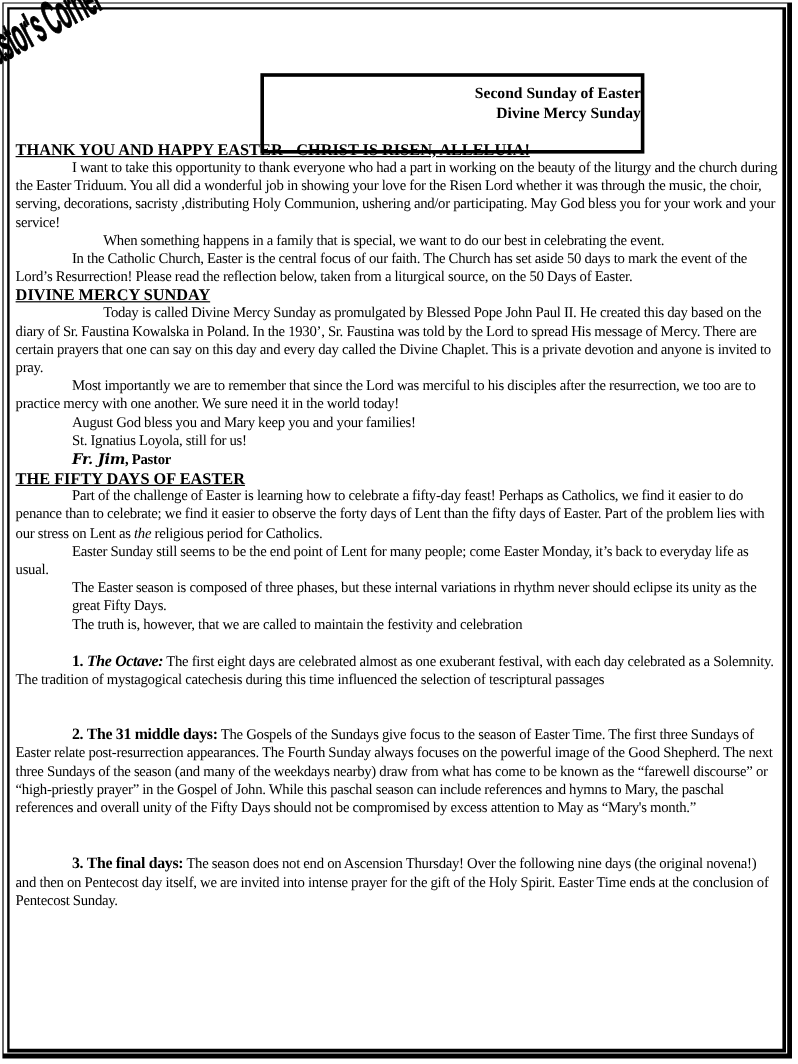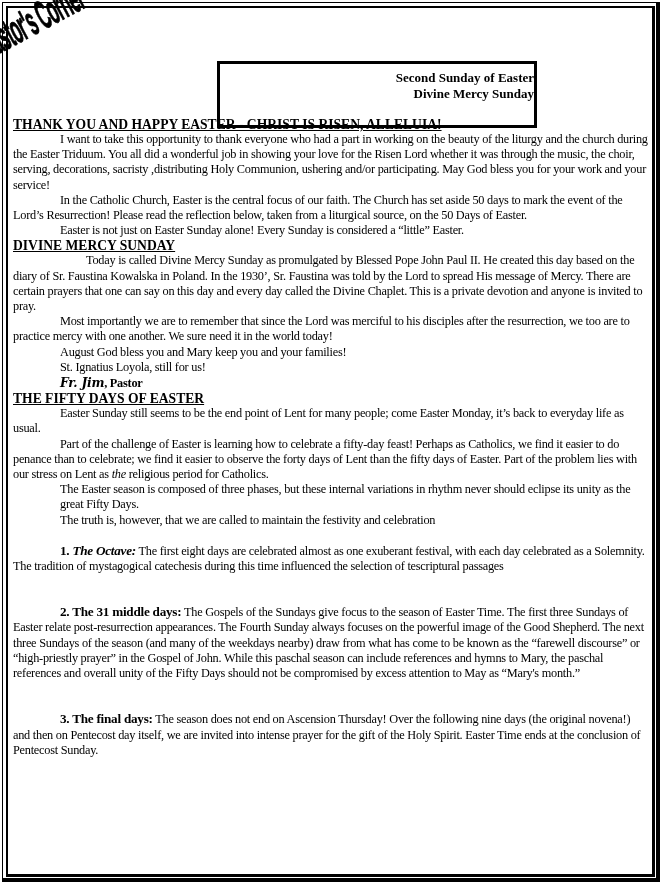--- a/index.html
+++ b/index.html
@@ -44,37 +44,37 @@
 <div class="header-box">
   <div>Second Sunday of Easter</div>
   <div>Divine Mercy Sunday</div>
 </div>
 
 <div class="content">
 
   <section>
     <p class="h">THANK YOU AND HAPPY EASTER - CHRIST IS RISEN, ALLELUIA!</p>
     <p class="ind1">I want to take this opportunity to thank everyone who had a part in working on the beauty of the liturgy and the church during the Easter Triduum.  You all did a wonderful job in showing your love for the Risen Lord whether it was through the music, the choir, serving, decorations, sacristy ,distributing Holy Communion, ushering and/or participating.   May God bless you for your work and your service!</p>
+    <p class="ind2">When something happens in a family that is special, we want to do our best in celebrating the event.</p>
     <p class="ind1">In the Catholic Church, Easter is the central focus of our faith.  The Church has set aside 50 days to mark the event of the Lord’s Resurrection!   Please read the reflection below, taken from a liturgical source,  on the 50 Days of Easter.</p>
-    <p class="ind1">Easter is not just on Easter Sunday alone!  Every Sunday is considered a “little” Easter.</p>
   </section>
 
   <section>
     <p class="h">DIVINE MERCY SUNDAY</p>
     <p class="ind2">Today is called Divine Mercy Sunday as promulgated by Blessed Pope John Paul II.  He created this day based on the diary of  Sr. Faustina Kowalska in Poland.  In the 1930’, Sr. Faustina was told by the Lord to spread His message of Mercy.  There are certain prayers that one can say on this day and every day called the Divine Chaplet. This is a private devotion and anyone is invited to pray.</p>
     <p class="ind1">Most importantly we are to remember that since the Lord was merciful to his disciples after the resurrection, we too are to practice mercy with one another. We sure need it in the world today!</p>
     <p class="ind3">August God bless you and Mary keep you and your families!</p>
     <p class="ind3">St. Ignatius Loyola, still for us!</p>
     <p class="sig"><i>Fr. Jim</i><span>, Pastor</span></p>
   </section>
 
   <section>
     <p class="h">THE FIFTY DAYS OF EASTER</p>
+    <p class="ind1"><span>Part of the challenge of Easter is learning how to celebrate a fifty-day feast! Perhaps as Catholics, we find it easier to do penance than to celebrate; we find it easier to observe the forty days of Lent than the fifty days of Easter. Part of the problem lies with our stress on Lent as </span><i>the</i><span> religious period for Catholics.</span></p>
     <p class="ind1">Easter Sunday still seems to be the end point of Lent for many people; come Easter Monday, it’s back to everyday life as usual.</p>
-    <p class="ind1"><span>Part of the challenge of Easter is learning how to celebrate a fifty-day feast! Perhaps as Catholics, we find it easier to do penance than to celebrate; we find it easier to observe the forty days of Lent than the fifty days of Easter. Part of the problem lies with our stress on Lent as </span><i>the</i><span> religious period for Catholics.</span></p>
     <p class="ind3">The Easter season is composed of three phases, but these internal variations in rhythm never should eclipse its unity as the great Fifty Days.</p>
     <p class="ind3">The truth is, however, that we are called to maintain the festivity and celebration</p>
     <div class="blank"></div>
     <p class="ind1"><b class="lead">1. </b><b class="lead"><i>The Octave:</i></b><span> The first eight days are celebrated almost as one exuberant festival, with each day celebrated as a Solemnity. The tradition of mystagogical catechesis during this time influenced the selection of tescriptural  passages</span></p>
     <div class="blank"></div>
     <div class="blank"></div>
     <p class="ind1"><b class="lead">2. The 31 middle days:</b><span> The Gospels of the Sundays give focus to the season of Easter Time. The first three Sundays of Easter relate post-resurrection appearances. The Fourth Sunday always focuses on the powerful image of the Good Shepherd. The next three Sundays of the season (and many of the weekdays nearby) draw from what has come to be known as the “farewell discourse” or “high-priestly prayer” in the Gospel of John. While this paschal season can include references and hymns to Mary, the paschal references and overall unity of the Fifty Days should not be compromised by excess attention to May as “Mary's month.”</span></p>
     <div class="blank"></div>
     <div class="blank"></div>
     <p class="ind1"><b class="lead">3. The final days:</b><span> The season does not end on Ascension Thursday! Over the following nine days (the original novena!) and then on Pentecost day itself, we are invited into intense prayer for the gift of the Holy Spirit. Easter Time ends at the conclusion of Pentecost Sunday.</span></p>

